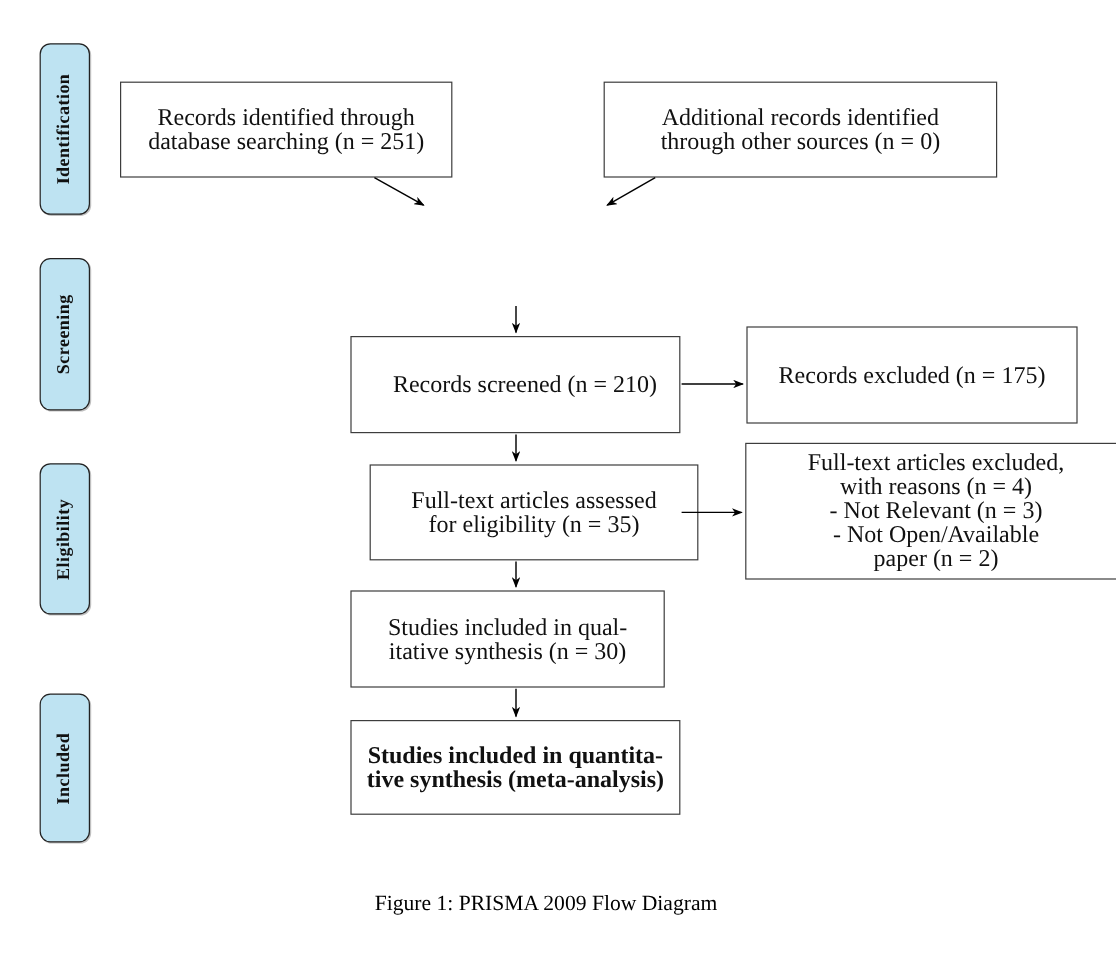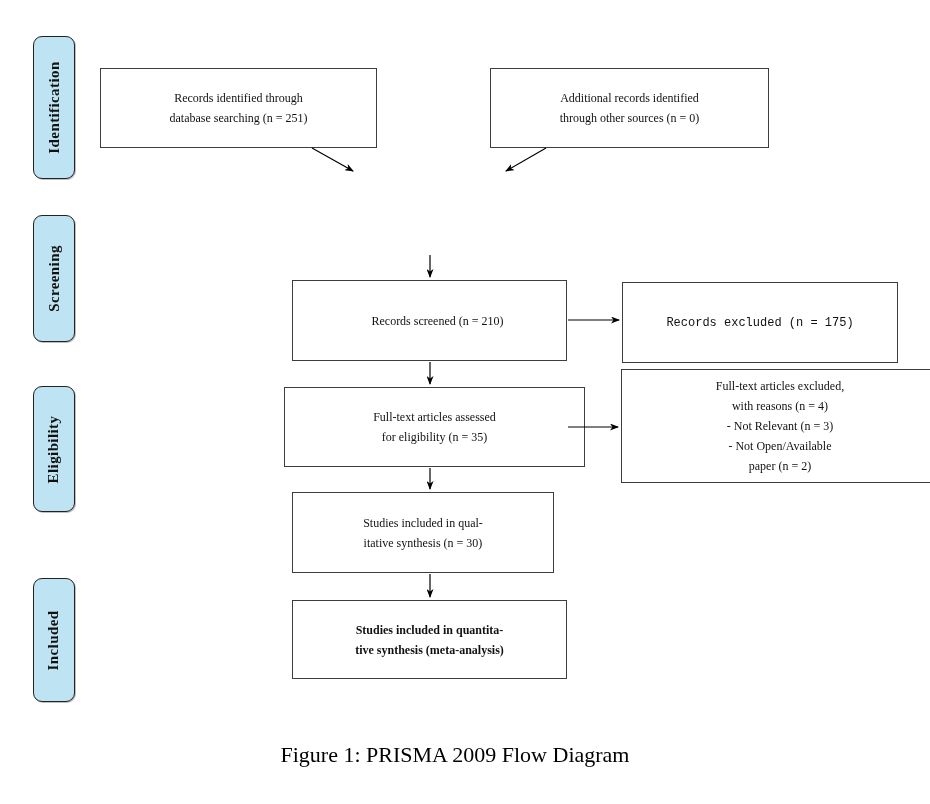--- a/index.html
+++ b/index.html
@@ -20,31 +20,31 @@
   
   .node {
     position: absolute;
     box-sizing: border-box;
     border: 1px solid #3d3d3d;
     background: #ffffff;
     display: flex;
     align-items: center;
     justify-content: center;
     text-align: center;
-    font-size: 12px;
+    font-size: 20px;
     line-height: 20px;
     white-space: pre-line;
     padding: 4px 8px;
   }
   #node-records-identified { left: 100px; top: 68px;  width: 277px; height: 80px; }
-  #node-additional-records { left: 490px; top: 68px;  width: 279px; height: 80px; }
+  #node-additional-records { left: 503px; top: 68px;  width: 328px; height: 80px; }
   #node-duplicates-removed { left: 292px; top: 175px; width: 276px; height: 79px; }
   #node-records-screened   { left: 292px; top: 280px; width: 275px; height: 81px; padding-left: 24px; }
-  #node-records-excluded   { left: 622px; top: 282px; width: 276px; height: 81px; font-family: Liberation Mono, monospace; }
-  #node-fulltext-assessed  { left: 284px; top: 387px; width: 301px; height: 80px; }
+  #node-records-excluded   { left: 622px; top: 272px; width: 276px; height: 81px; }
+  #node-fulltext-assessed  { left: 308px; top: 387px; width: 274px; height: 80px; }
   #node-fulltext-excluded  { left: 621px; top: 369px; width: 318px; height: 114px; padding: 2px 6px; }
   #node-qualitative        { left: 292px; top: 492px; width: 262px; height: 81px; }
   #node-quantitative       { left: 292px; top: 600px; width: 275px; height: 79px; font-weight: bold; }
 
   
   .phase {
     position: absolute;
     box-sizing: border-box;
     left: 33px;
     width: 42px;
@@ -78,21 +78,21 @@
     pointer-events: none;
   }
 
   
   .caption {
     position: absolute;
     left: 0;
     top: 742px;
     width: 910px;
     text-align: center;
-    font-size: 22px;
+    font-size: 18px;
     color: #000000;
   }
 </style>
 </head>
 <body>
 
 <div class="stage">
 
   <div class="phase" id="phase-identification">
     <span class="vtext">Identification</span>

